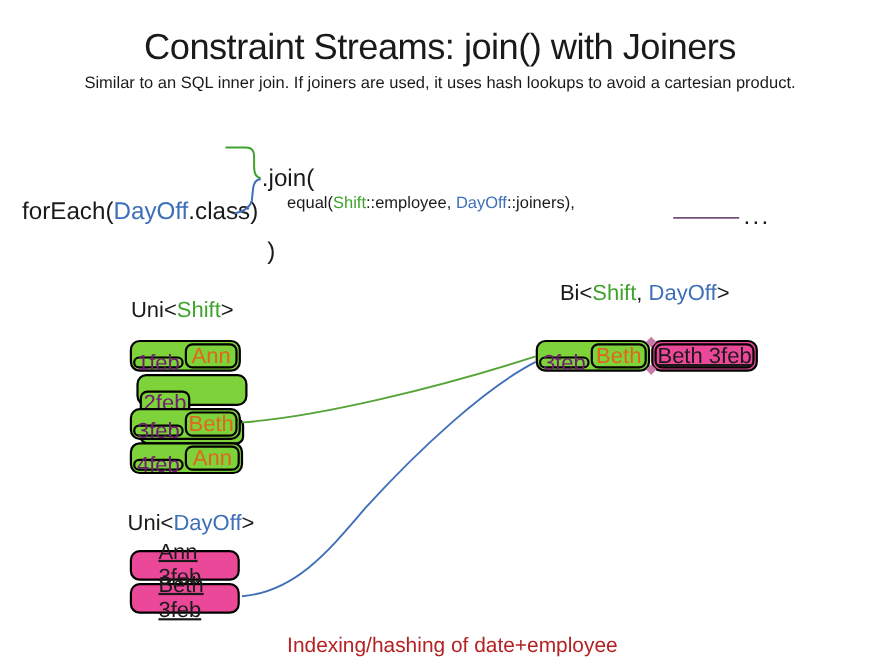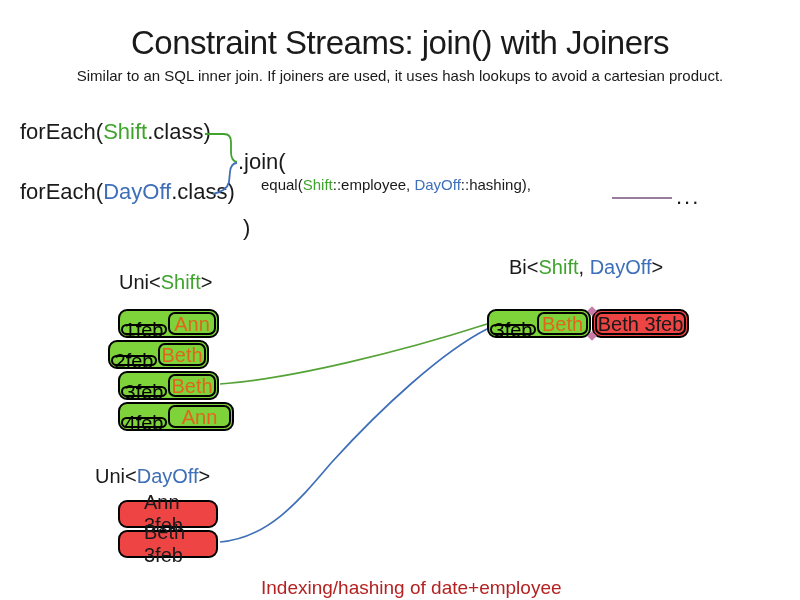--- a/index.html
+++ b/index.html
@@ -14,74 +14,73 @@
   .code-sm{font-size:15px;}
   .tok-green{color:#3FA32D;}
   .tok-blue{color:#3E6FB8;}
   .ellipsis{font-size:22px;letter-spacing:2px;}
   .stream-label{font-size:20px;}
   .row-outer{
     position:absolute;display:flex;align-items:stretch;box-sizing:border-box;
     border:2px solid #000;border-radius:9px;padding:1px;gap:1px;
   }
   .green-bg{background:#7DD339;}
-  .blue-bg{background:#ef4444;}
+  .blue-bg{background:#ec4899;text-decoration:underline;}
   .cell{
     display:flex;align-items:center;justify-content:center;box-sizing:border-box;
     border:2px solid #000;border-radius:7px;font-size:20px;line-height:1;
   }
-  .cell-date{width:46px;color:#000000;margin-top:12px;}
+  .cell-date{width:46px;color:#701a75;margin-top:12px;}
   .cell-name{flex:1;color:#E2641E;}
   .plain-row{
     position:absolute;display:flex;align-items:center;box-sizing:border-box;
     border:2px solid #000;border-radius:9px;font-size:20px;padding-left:24px;color:#1a1a1a;
   }
   .annotation{color:#B42222;font-size:19px;margin-top:44px;}
   svg.overlay{position:absolute;left:0;top:0;width:800px;height:600px;pointer-events:none;}
 </style>
 </head>
 <body>
 
 <div class="slide">
 
   <div class="abs title">Constraint Streams: join() with Joiners</div>
   <div class="abs subtitle">Similar to an SQL inner join. If joiners are used, it uses hash lookups to avoid a cartesian product.</div>
 
-  <div class="abs code-lg" style="left:20px;top:119px;"><span>forEach(</span><span class="tok-green">Shift</span><span>.class)</span></div>
 
   <div class="abs code-lg" style="left:20px;top:179px;"><span>forEach(</span><span class="tok-blue">DayOff</span><span>.class)</span></div>
 
   <div class="abs code-lg" style="left:238px;top:149px;">.join(</div>
 
-  <div class="abs code-sm" style="left:261px;top:176px;"><span>equal(</span><span class="tok-green">Shift</span><span>::employee, </span><span class="tok-blue">DayOff</span><span>::hashing),</span></div>
+  <div class="abs code-sm" style="left:261px;top:176px;"><span>equal(</span><span class="tok-green">Shift</span><span>::employee, </span><span class="tok-blue">DayOff</span><span>::joiners),</span></div>
 
 
   <div class="abs code-lg" style="left:243px;top:215px;">)</div>
 
   <div class="abs ellipsis" style="left:676px;top:184px;">...</div>
 
   <div class="abs stream-label" style="left:119px;top:271px;"><span>Uni&lt;</span><span class="tok-green">Shift</span><span>&gt;</span></div>
 
   <div class="abs stream-label" style="left:509px;top:256px;"><span>Bi&lt;</span><span class="tok-green">Shift</span><span>, </span><span class="tok-blue">DayOff</span><span>&gt;</span></div>
 
-  <div class="abs stream-label" style="left:95px;top:465px;"><span>Uni&lt;</span><span class="tok-blue">DayOff</span><span>&gt;</span></div>
+  <div class="abs stream-label" style="left:116px;top:465px;"><span>Uni&lt;</span><span class="tok-blue">DayOff</span><span>&gt;</span></div>
 
   <div class="row-outer green-bg" style="left:118px;top:309px;width:101px;height:29px;">
     <div class="cell cell-date green-bg">1feb</div>
     <div class="cell cell-name green-bg">Ann</div>
   </div>
-  <div class="row-outer green-bg" style="left:108px;top:340px;width:101px;height:29px;">
+  <div class="row-outer green-bg" style="left:124px;top:340px;width:101px;height:29px;flex-direction:column;">
     <div class="cell cell-date green-bg">2feb</div>
     <div class="cell cell-name green-bg">Beth</div>
   </div>
   <div class="row-outer green-bg" style="left:118px;top:371px;width:101px;height:29px;">
     <div class="cell cell-date green-bg">3feb</div>
     <div class="cell cell-name green-bg">Beth</div>
   </div>
-  <div class="row-outer green-bg" style="left:118px;top:402px;width:116px;height:29px;">
+  <div class="row-outer green-bg" style="left:118px;top:402px;width:103px;height:29px;">
     <div class="cell cell-date green-bg">4feb</div>
     <div class="cell cell-name green-bg">Ann</div>
   </div>
 
   <div class="row-outer green-bg" style="left:487px;top:309px;width:104px;height:29px;">
     <div class="cell cell-date green-bg">3feb</div>
     <div class="cell cell-name green-bg">Beth</div>
   </div>
   <div class="row-outer blue-bg" style="left:592px;top:309px;width:97px;height:29px;">
     <div class="cell blue-bg" style="flex:1;color:#1a1a1a;">Beth 3feb</div>

